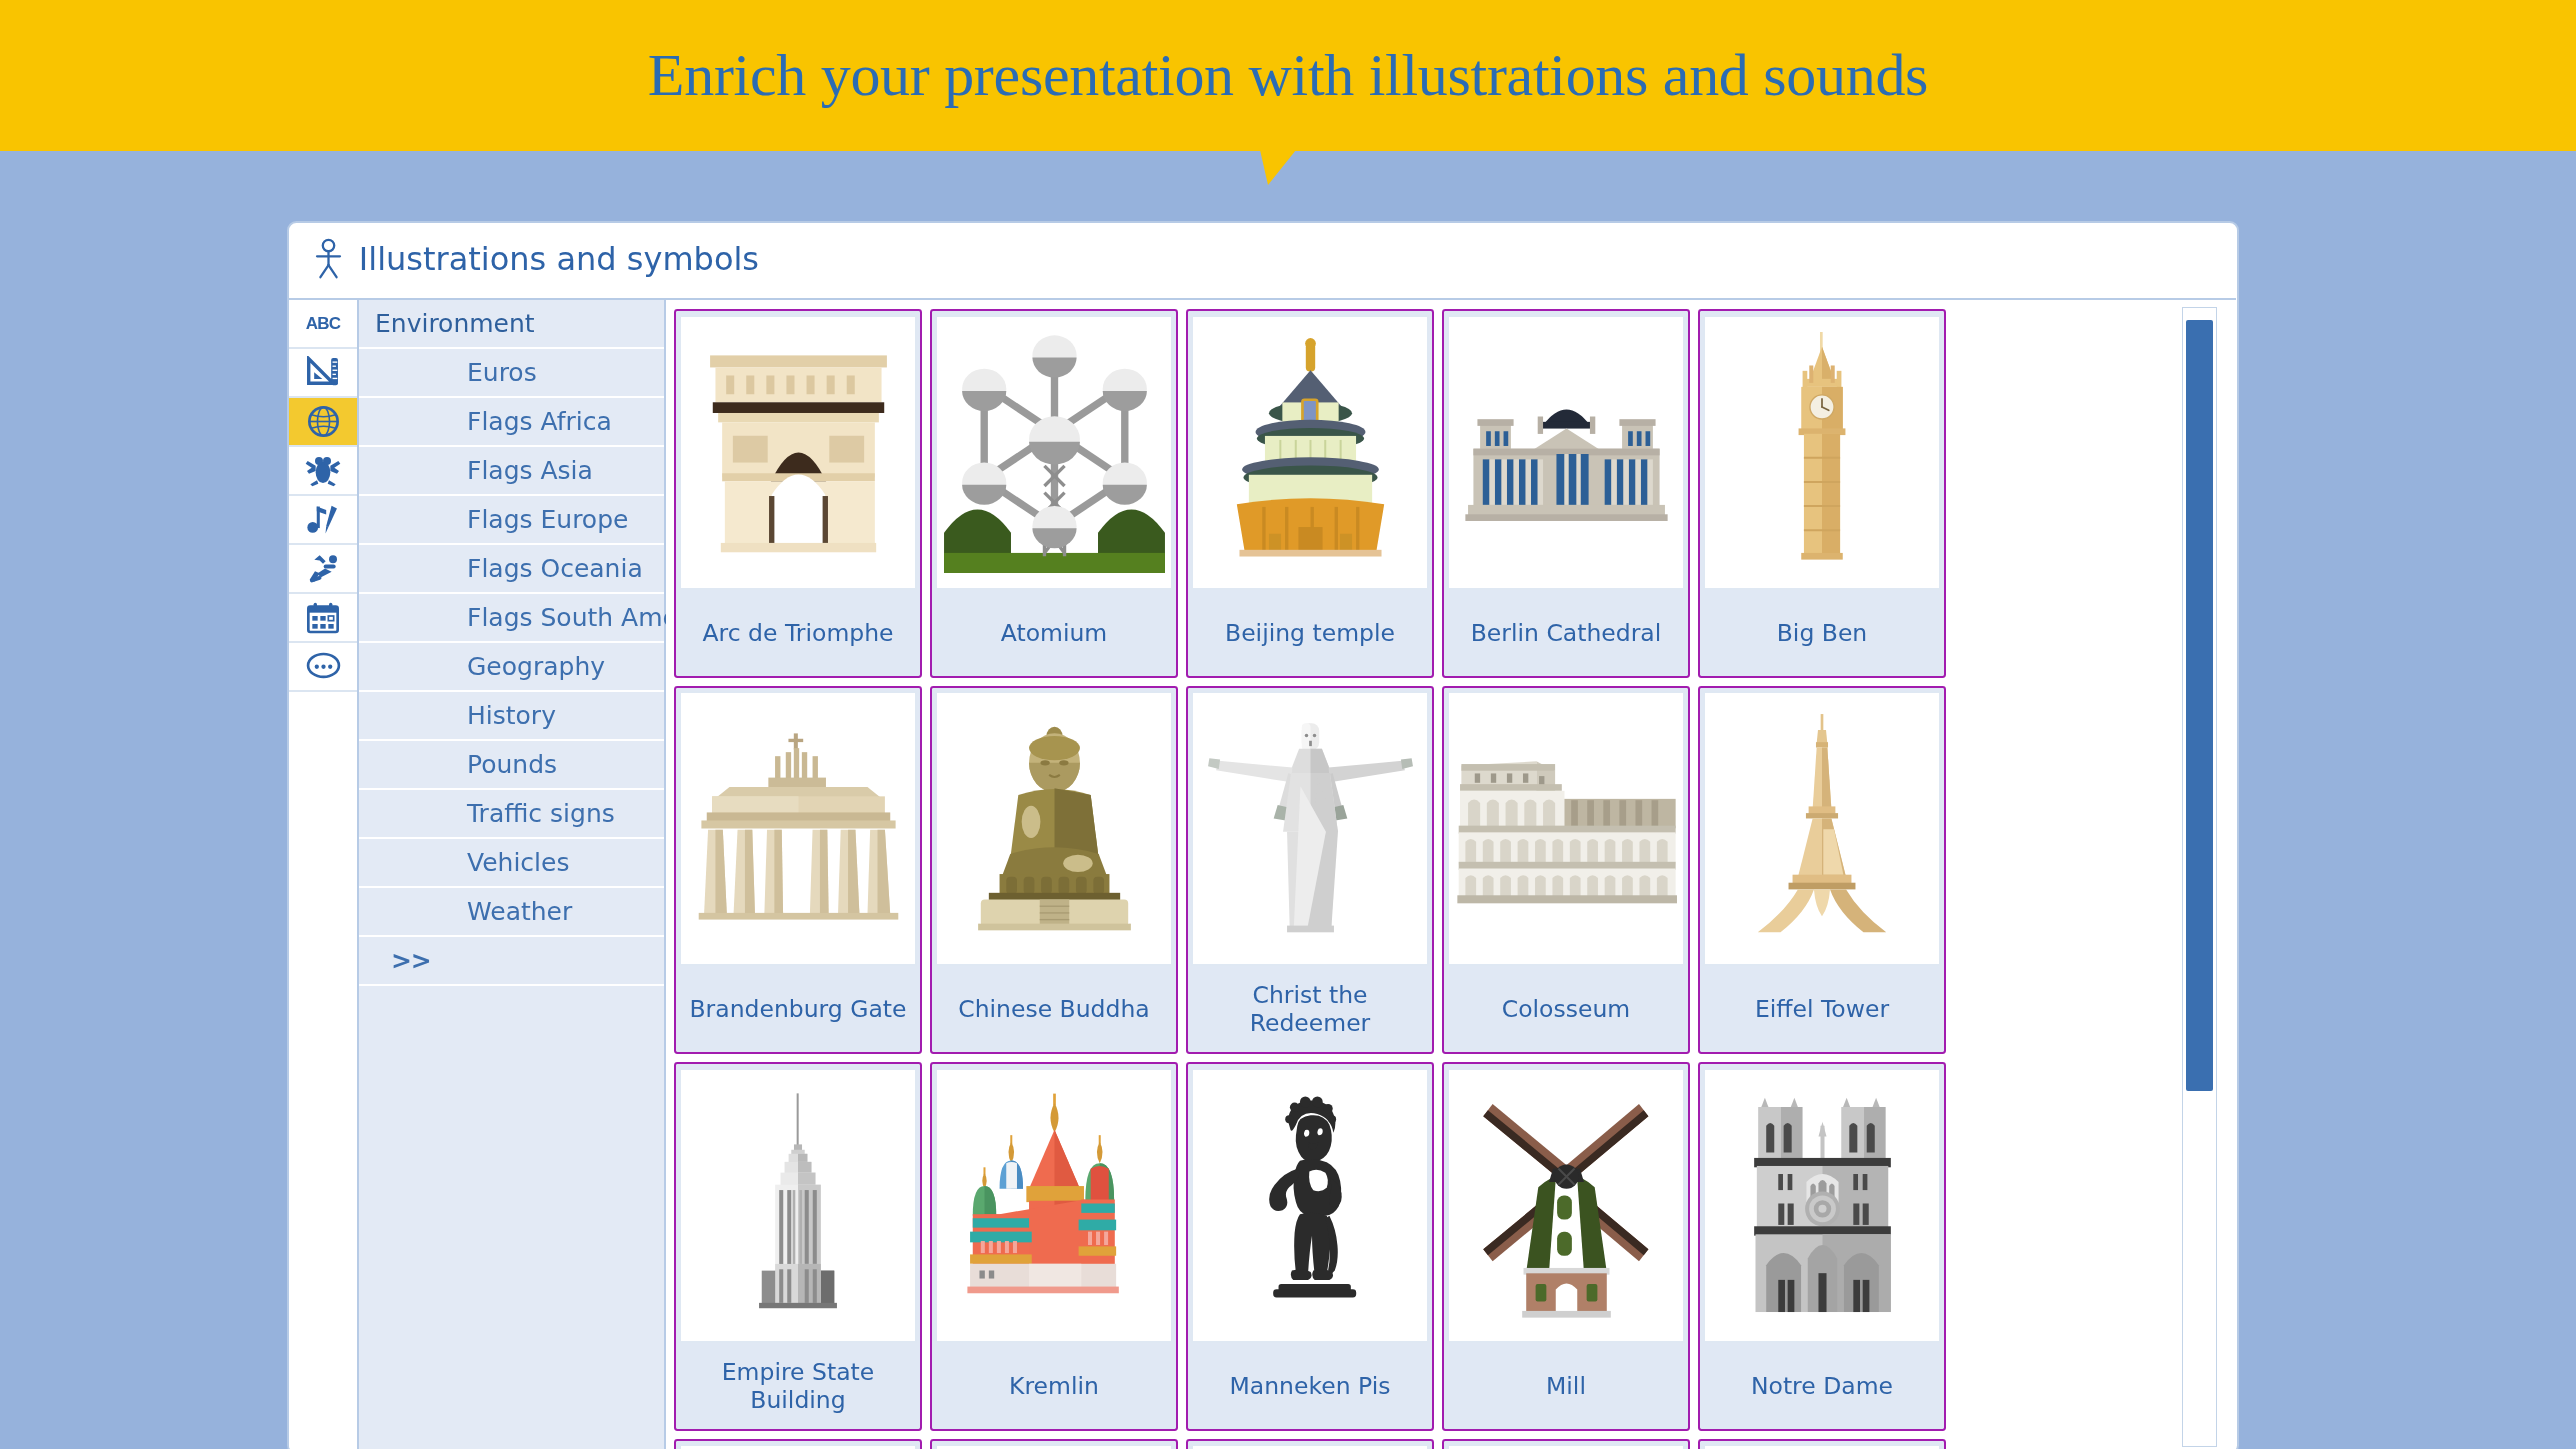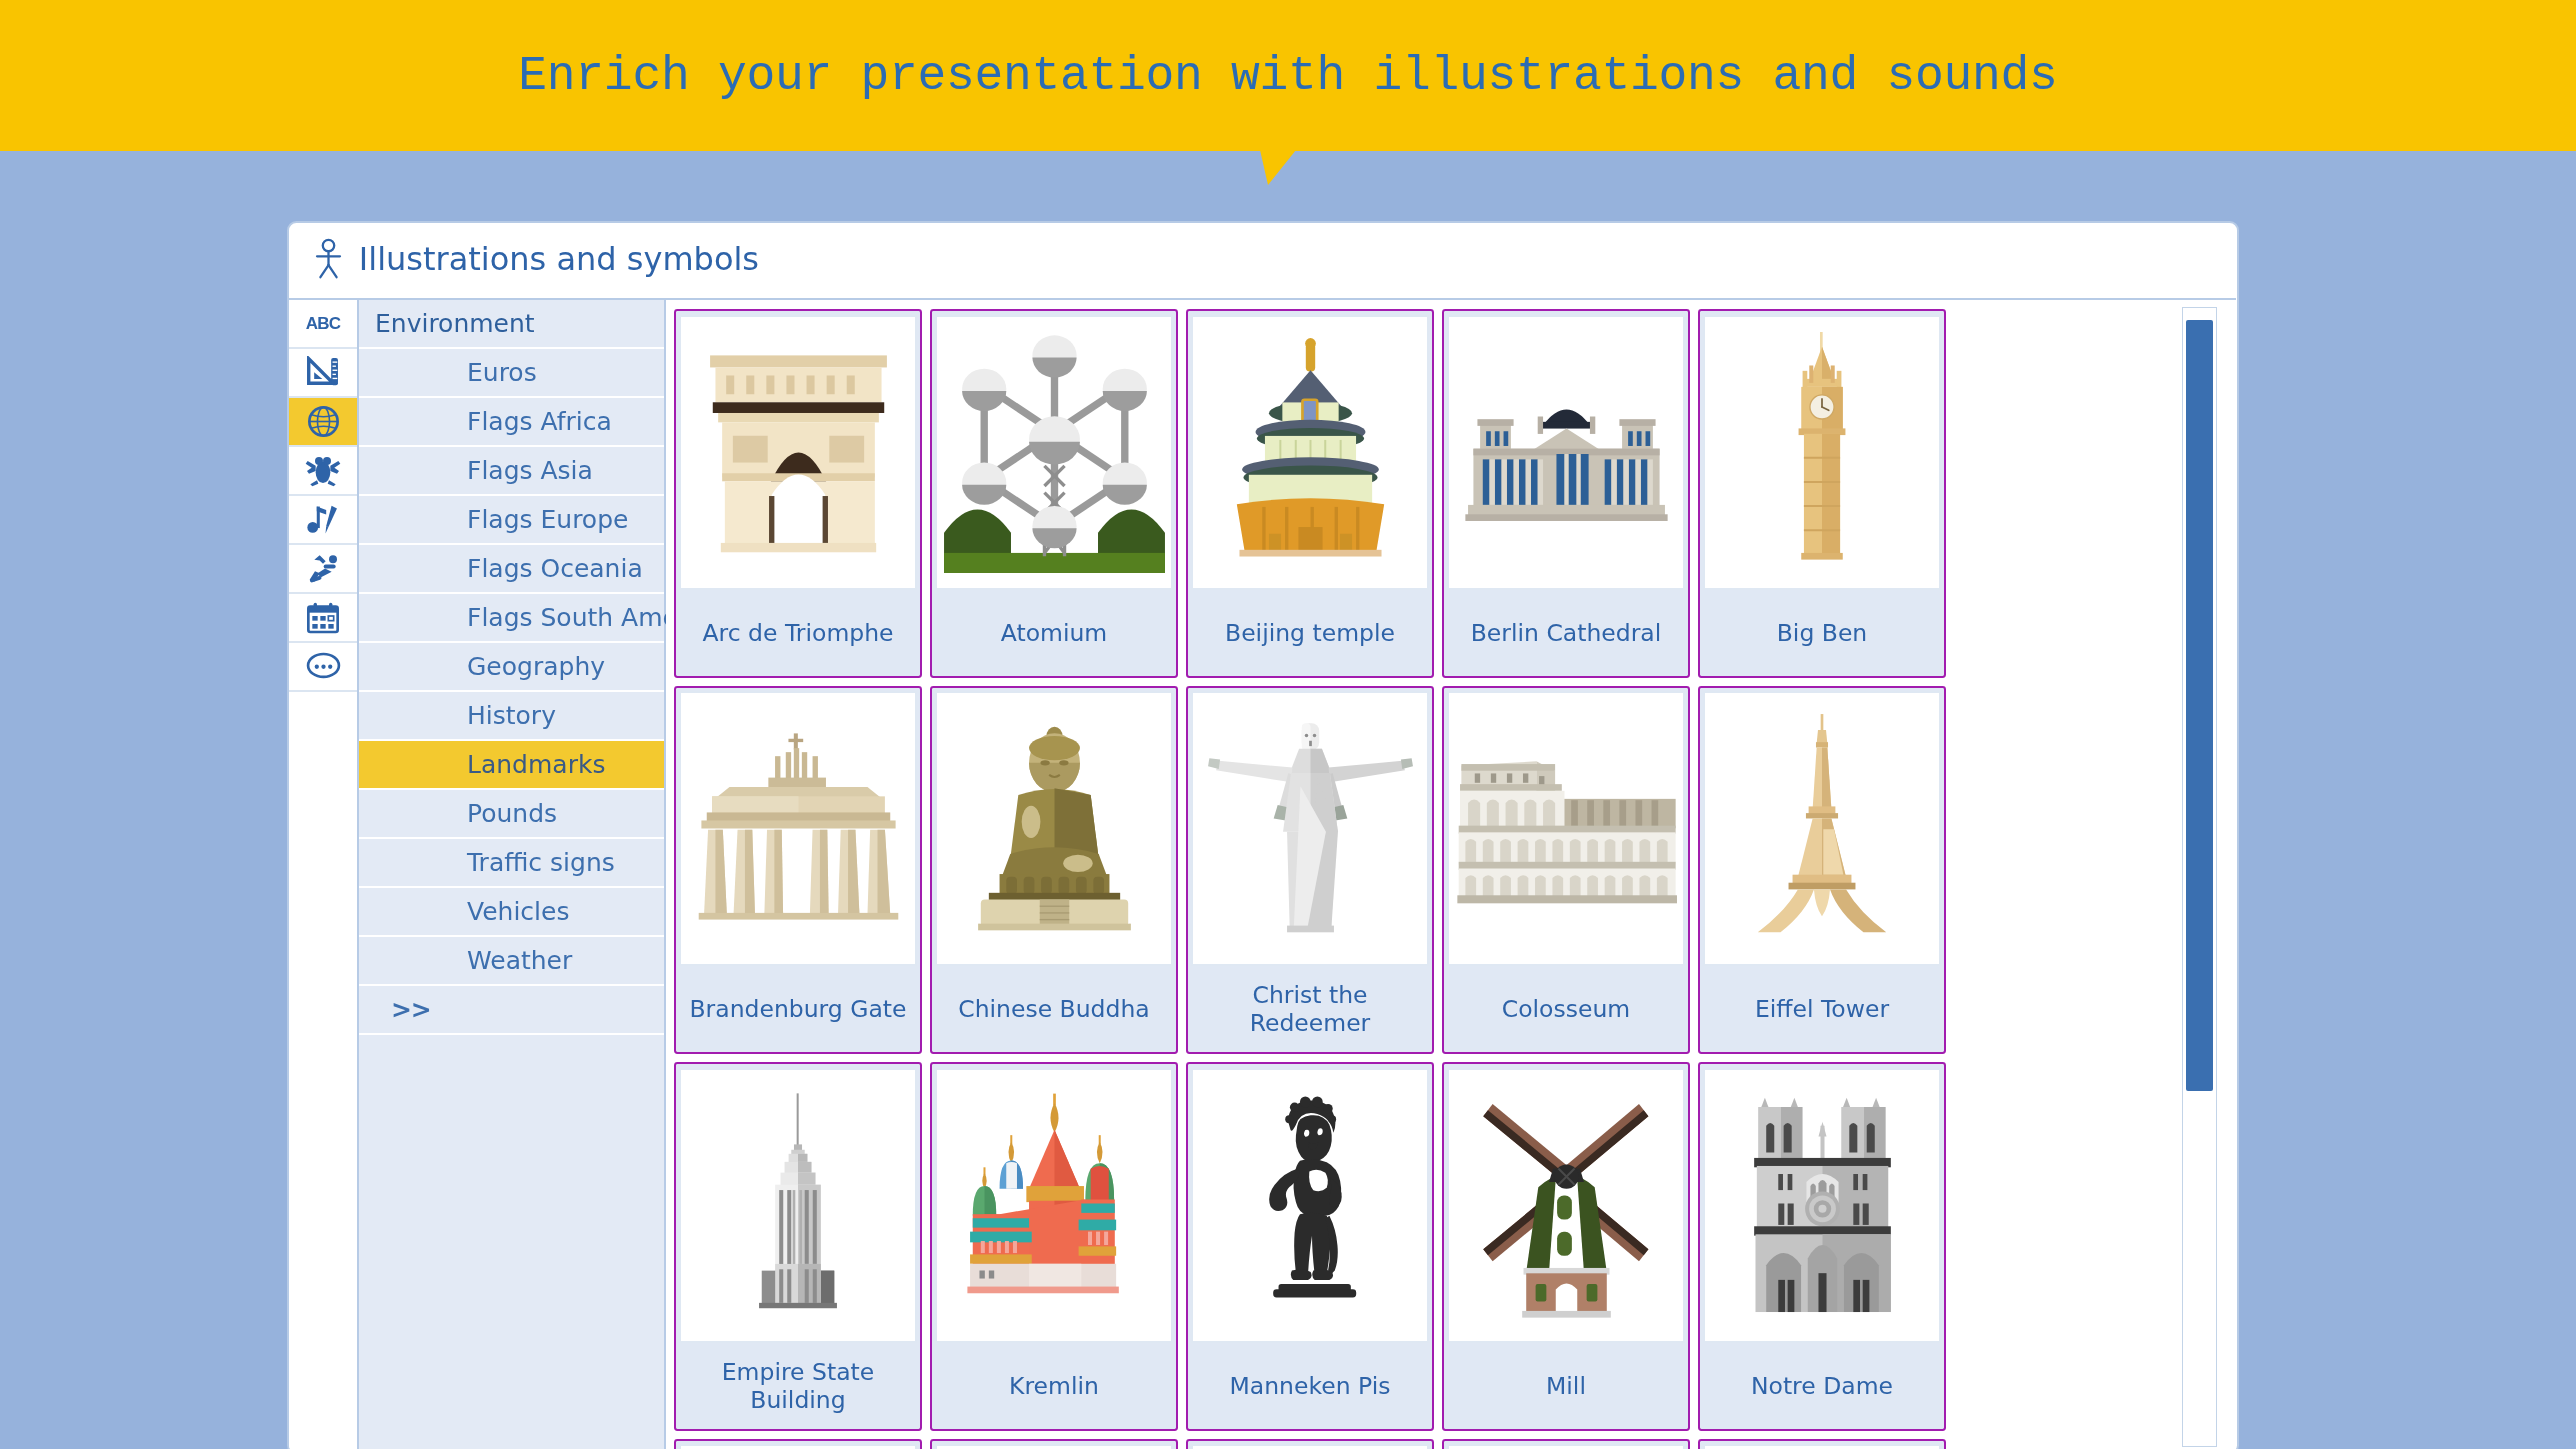--- a/index.html
+++ b/index.html
@@ -14,24 +14,24 @@
   .banner {
     position: absolute; left: 0; top: 0;
     width: 2576px; height: 151px;
     background: #f9c400;
   }
   .banner-title {
     position: absolute; left: 0; top: 0;
     width: 2576px; height: 151px;
     display: flex; align-items: center; justify-content: center;
     color: #2b6cb4;
-    font-size: 48px;
+    font-size: 60px;
     font-weight: 400;
     letter-spacing: -0.3px;
-    font-family: Liberation Mono, monospace;
+    font-family: Liberation Serif, serif;
   }
   .banner-tail {
     position: absolute; left: 1260px; top: 150px;
     width: 0; height: 0;
     border-left: 8px solid transparent;
     border-right: 28px solid transparent;
     border-top: 35px solid #f9c400;
   }
 
   
@@ -424,21 +424,20 @@
     <div class="cat-list">
       <div class="cat-item root">Environment</div>
       <div class="cat-item">Euros</div>
       <div class="cat-item">Flags Africa</div>
       <div class="cat-item">Flags Asia</div>
       <div class="cat-item">Flags Europe</div>
       <div class="cat-item">Flags Oceania</div>
       <div class="cat-item">Flags South America</div>
       <div class="cat-item">Geography</div>
       <div class="cat-item">History</div>
-      <div class="cat-item sel">Landmarks</div>
       <div class="cat-item">Pounds</div>
       <div class="cat-item">Traffic signs</div>
       <div class="cat-item">Vehicles</div>
       <div class="cat-item">Weather</div>
       <div class="cat-item more">&gt;&gt;</div>
     </div>
 
     <div class="grid-pane">
       <div class="grid">
 

